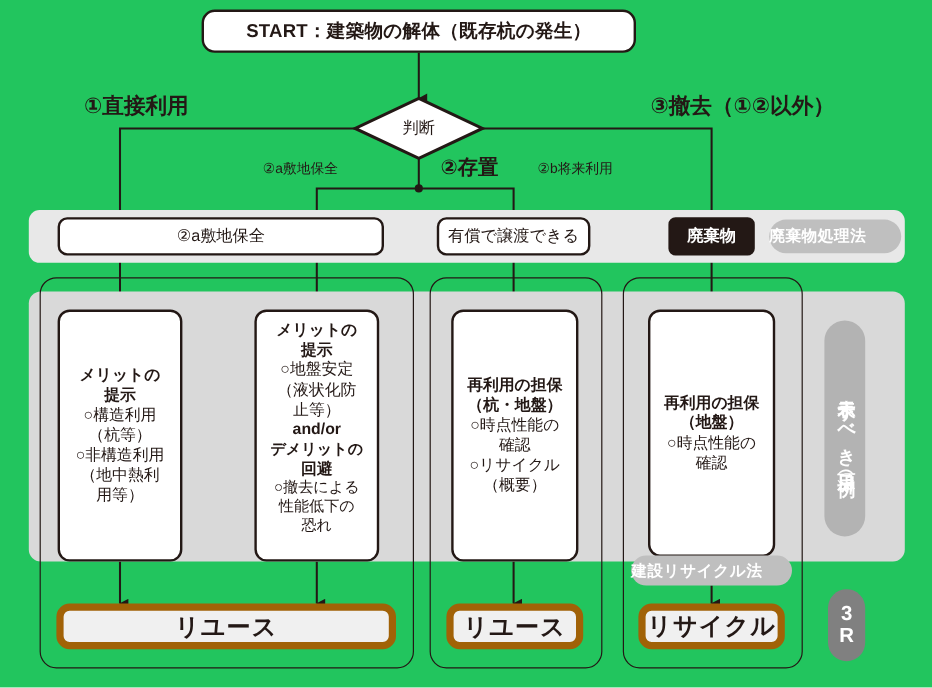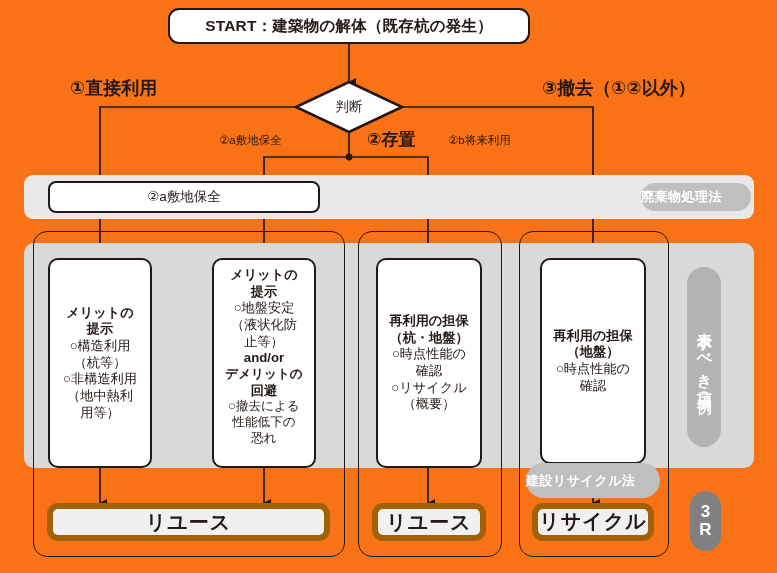--- a/index.html
+++ b/index.html
@@ -5,21 +5,21 @@
   html,body{margin:0;padding:0;background:#ffffff;}
   body{
     font-family:"Liberation Sans","DejaVu Sans",sans-serif;
     -webkit-font-smoothing:antialiased;
   }
   #stage{
     position:relative;
     width:777px;
     height:573px;
     overflow:hidden;
-    background:#f97316;
+    background:#22c55e;
   }
   #svg-layer{
     position:absolute;
     left:0;top:0;
     width:777px;height:573px;
     pointer-events:none;
   }
   .node{
     position:absolute;
     box-sizing:border-box;
@@ -256,20 +256,26 @@
   </div>
   <div class="anno small" style="left:207px; top:133px;">
     <span>②a敷地保全</span>
   </div>
   <div class="anno small" style="left:436px; top:133px;">
     <span>②b将来利用</span>
   </div>
 
   <div class="node band-box" style="left:48px; top:181px; width:272px; height:32px;">
     <span>②a敷地保全</span>
+  </div>
+  <div class="node band-box" style="left:364px; top:181px; width:128px; height:32px;">
+    <span>有償で譲渡できる</span>
+  </div>
+  <div class="node band-box dark" style="left:557px; top:181px; width:72px; height:32px;">
+    <span>廃棄物</span>
   </div>
 
   <div class="lawtag" style="left:641px; top:183px; width:110px; height:28px;">
     <span>廃棄物処理法</span>
   </div>
 
   <div class="card" style="left:48px; top:258px; width:104px; height:210px;">
     <div class="ln b">メリットの</div>
     <div class="ln b">提示</div>
     <div class="ln">○構造利用</div>
@@ -302,21 +308,21 @@
     <div class="ln">（概要）</div>
   </div>
 
   <div class="card" style="left:540px; top:258px; width:106px; height:206px;">
     <div class="ln b">再利用の担保</div>
     <div class="ln b">（地盤）</div>
     <div class="ln">○時点性能の</div>
     <div class="ln">確認</div>
   </div>
 
-  <div class="lawtag" style="left:526px; top:463px; width:134px; height:35px;">
+  <div class="lawtag" style="left:526px; top:463px; width:134px; height:25px;">
     <span>建設リサイクル法</span>
   </div>
 
   <div class="result" style="left:47px; top:503px; width:283px; height:38px;">
     <span>リユース</span>
   </div>
   <div class="result" style="left:372px; top:503px; width:114px; height:38px;">
     <span>リユース</span>
   </div>
   <div class="result" style="left:532px; top:503px; width:122px; height:38px;align-items:flex-end;">

